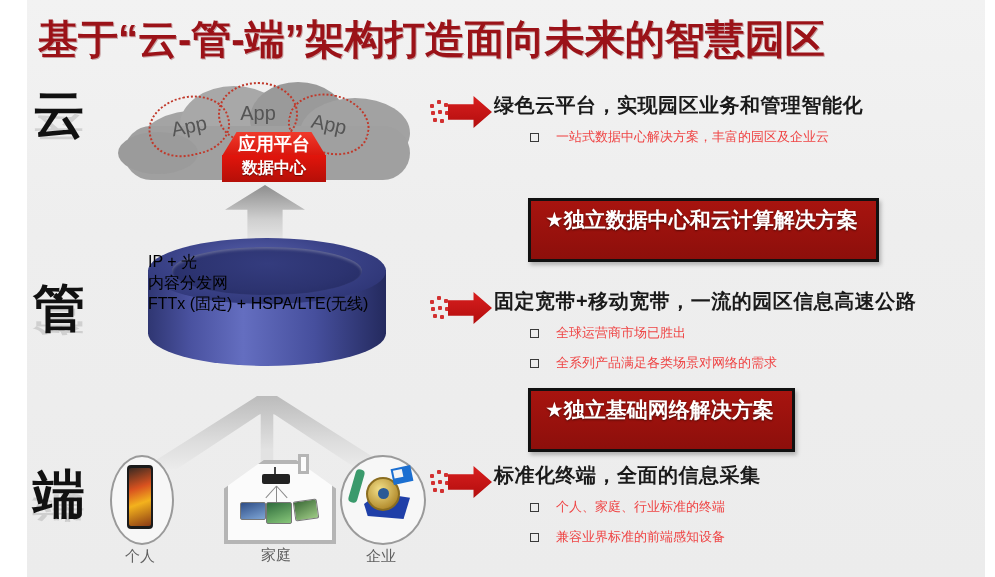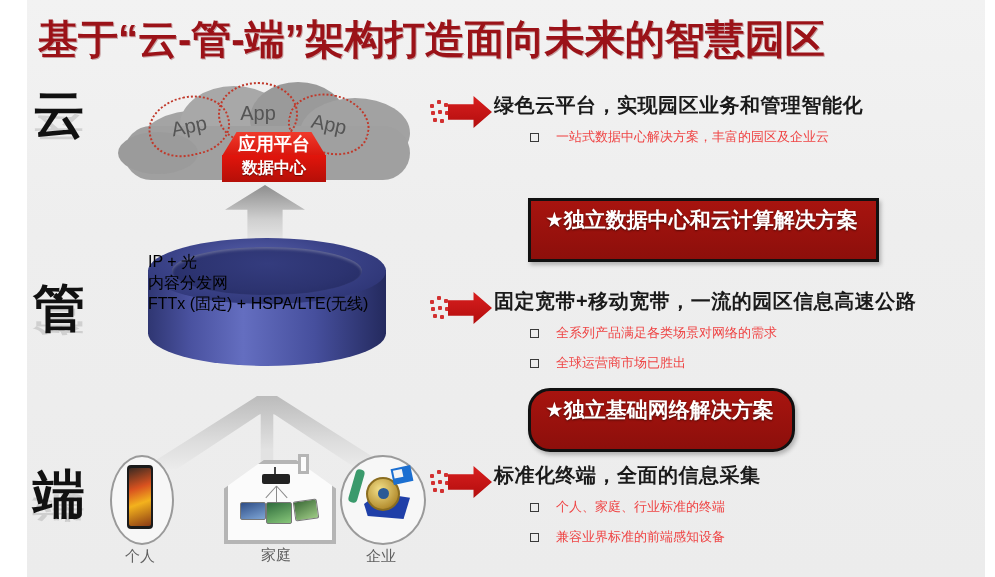--- a/index.html
+++ b/index.html
@@ -141,21 +141,21 @@
      background:linear-gradient(180deg,#a7140f 0%,#8d0f0b 100%);
      border:3px solid #111;color:#fff;font-size:21px;font-weight:bold;
      padding:5px 18px 25px 14px;white-space:nowrap;
      box-shadow:2px 3px 4px rgba(0,0,0,.25);
      text-shadow:0 1px 2px rgba(0,0,0,.5);margin-left:26px;}
 
   #sec-cloud{top:92px;}
   #sec-pipe{top:288px;}
   #sec-term{top:462px;}
   #sec-cloud .redbar{top:106px;}
-  #sec-pipe  .redbar{top:100px;border-radius:22px;}
+  #sec-pipe  .redbar{top:100px;}
 </style>
 </head>
 <body>
 
 <div id="slide">
   <div class="canvas"></div>
 
   <div class="title">基于“云-管-端”架构打造面向未来的智慧园区</div>
 
   <div class="bigchar" id="char-yun">
@@ -274,22 +274,22 @@
         <i style="left:1px;top:11px"></i>
           <i style="left:8px;top:10px"></i>
           <i style="left:15px;top:11px"></i>
         <i style="left:3px;top:18px"></i>
           <i style="left:10px;top:19px"></i>
       </div>
       <div class="arrow"></div>
     </div>
     <div class="heading">固定宽带+移动宽带，一流的园区信息高速公路</div>
     <div class="bullets">
+      <div class="bul">全球运营商市场已胜出</div>
       <div class="bul">全系列产品满足各类场景对网络的需求</div>
-      <div class="bul">全球运营商市场已胜出</div>
     </div>
     <div class="redbar">★独立基础网络解决方案</div>
   </div>
 
   <div class="sec" id="sec-term">
     <div class="arrow-wrap">
       <div class="dots">
         <i style="left:0;top:4px"></i>
           <i style="left:7px;top:0"></i>
           <i style="left:14px;top:3px"></i>

